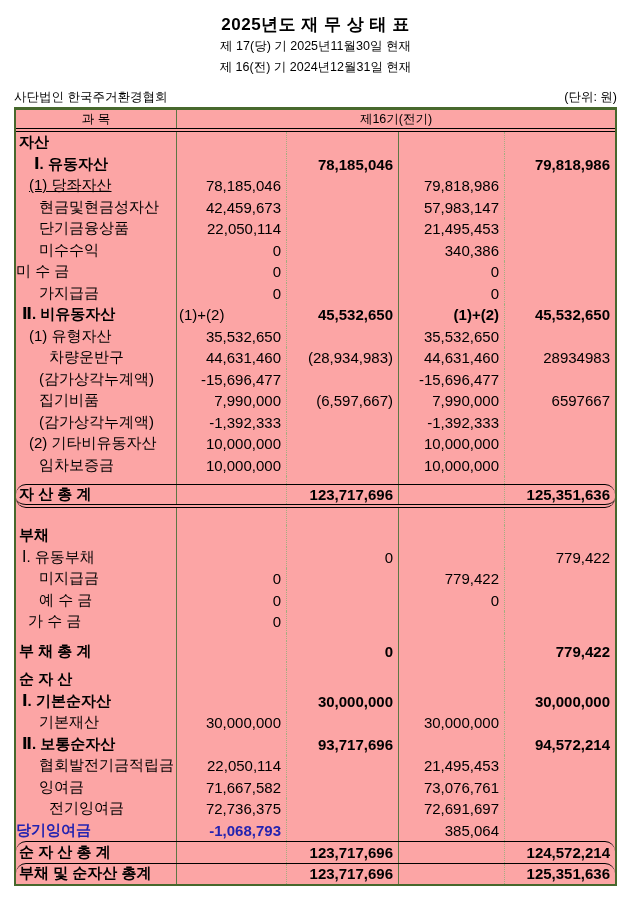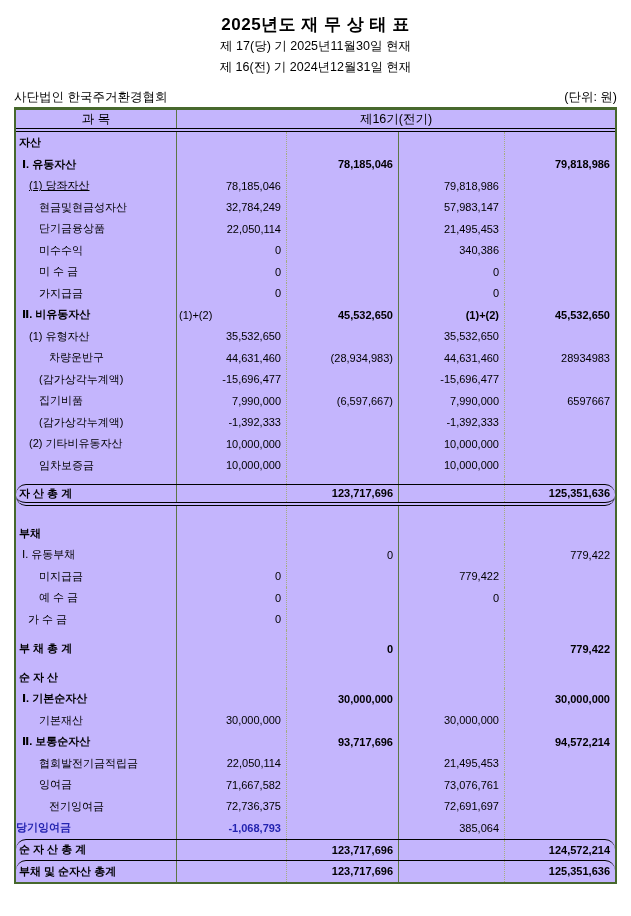--- a/index.html
+++ b/index.html
@@ -22,31 +22,31 @@
   }
   .subtitle{text-align:center;font-size:12.5px;line-height:21px;}
   .subtitle:first-of-type{margin-top:7px;}
   .meta-row{
     display:flex;justify-content:space-between;align-items:flex-end;
     padding:0 14px;margin-top:11px;margin-bottom:1px;font-size:12.5px;
   }
   .bs-table{
     margin:0 14px;width:603px;
     border:2px solid var(--green);border-top-width:3px;
-    background:#c4b5fd;
+    background:#fca5a5;
   }
   .thead{
     display:flex;height:22px;align-items:center;text-align:center;
     font-size:12.5px;border-bottom:4px double #000;
   }
   .hcell{align-self:stretch;display:flex;align-items:center;justify-content:center;}
   .h1{width:161px;border-right:1px solid var(--green-in);}
   .h2{width:222px;border-right:1px solid var(--green-in);}
   .h3{flex:1;}
-  .tbody{font-size:11px;}
+  .tbody{font-size:15px;}
   .trow{display:flex;min-height:21.5px;align-items:center;}
   .cell{align-self:stretch;display:flex;align-items:center;}
   .label{width:161px;border-right:1px solid var(--green-in);}
   .num{justify-content:flex-end;padding-right:5px;text-align:right;}
   .c1l{width:110px;border-right:1px dotted var(--dot);}
   .c1r{width:112px;border-right:1px solid var(--green-in);}
   .c2l{width:106px;border-right:1px dotted var(--dot);}
   .c2r{flex:1;}
   .b{font-weight:bold;}
   .blue{color:var(--blue);}
@@ -74,56 +74,56 @@
     </div>
     <div class="tbody">
         <div class="trow">
           <div class="cell label b" style="padding-left: 3px;">자산</div>
           <div class="cell num c1l"></div>
           <div class="cell num c1r"></div>
           <div class="cell num c2l"></div>
           <div class="cell num c2r"></div>
         </div>
         <div class="trow">
-          <div class="cell label b" style="padding-left: 6px;">Ⅰ. 유동자산</div>
+          <div class="cell label b" style="padding-left: 18px;">Ⅰ. 유동자산</div>
           <div class="cell num c1l"></div>
           <div class="cell num c1r b">78,185,046</div>
           <div class="cell num c2l"></div>
           <div class="cell num c2r b">79,818,986</div>
         </div>
         <div class="trow">
           <div class="cell label" style="padding-left: 13px; text-decoration: underline;">(1) 당좌자산</div>
           <div class="cell num c1l">78,185,046</div>
           <div class="cell num c1r"></div>
           <div class="cell num c2l">79,818,986</div>
           <div class="cell num c2r"></div>
         </div>
         <div class="trow">
           <div class="cell label" style="padding-left: 23px;">현금및현금성자산</div>
-          <div class="cell num c1l">32,784,249</div>
+          <div class="cell num c1l">42,459,673</div>
           <div class="cell num c1r"></div>
           <div class="cell num c2l">57,983,147</div>
           <div class="cell num c2r"></div>
         </div>
         <div class="trow">
           <div class="cell label" style="padding-left: 23px;">단기금융상품</div>
           <div class="cell num c1l">22,050,114</div>
           <div class="cell num c1r"></div>
           <div class="cell num c2l">21,495,453</div>
           <div class="cell num c2r"></div>
         </div>
         <div class="trow">
           <div class="cell label" style="padding-left: 23px;">미수수익</div>
           <div class="cell num c1l">0</div>
           <div class="cell num c1r"></div>
           <div class="cell num c2l">340,386</div>
           <div class="cell num c2r"></div>
         </div>
         <div class="trow">
-          <div class="cell label" style="padding-left: 23px;">미 수 금</div>
+          <div class="cell label" style="">미 수 금</div>
           <div class="cell num c1l">0</div>
           <div class="cell num c1r"></div>
           <div class="cell num c2l">0</div>
           <div class="cell num c2r"></div>
         </div>
         <div class="trow">
           <div class="cell label" style="padding-left: 23px;">가지급금</div>
           <div class="cell num c1l">0</div>
           <div class="cell num c1r"></div>
           <div class="cell num c2l">0</div>

